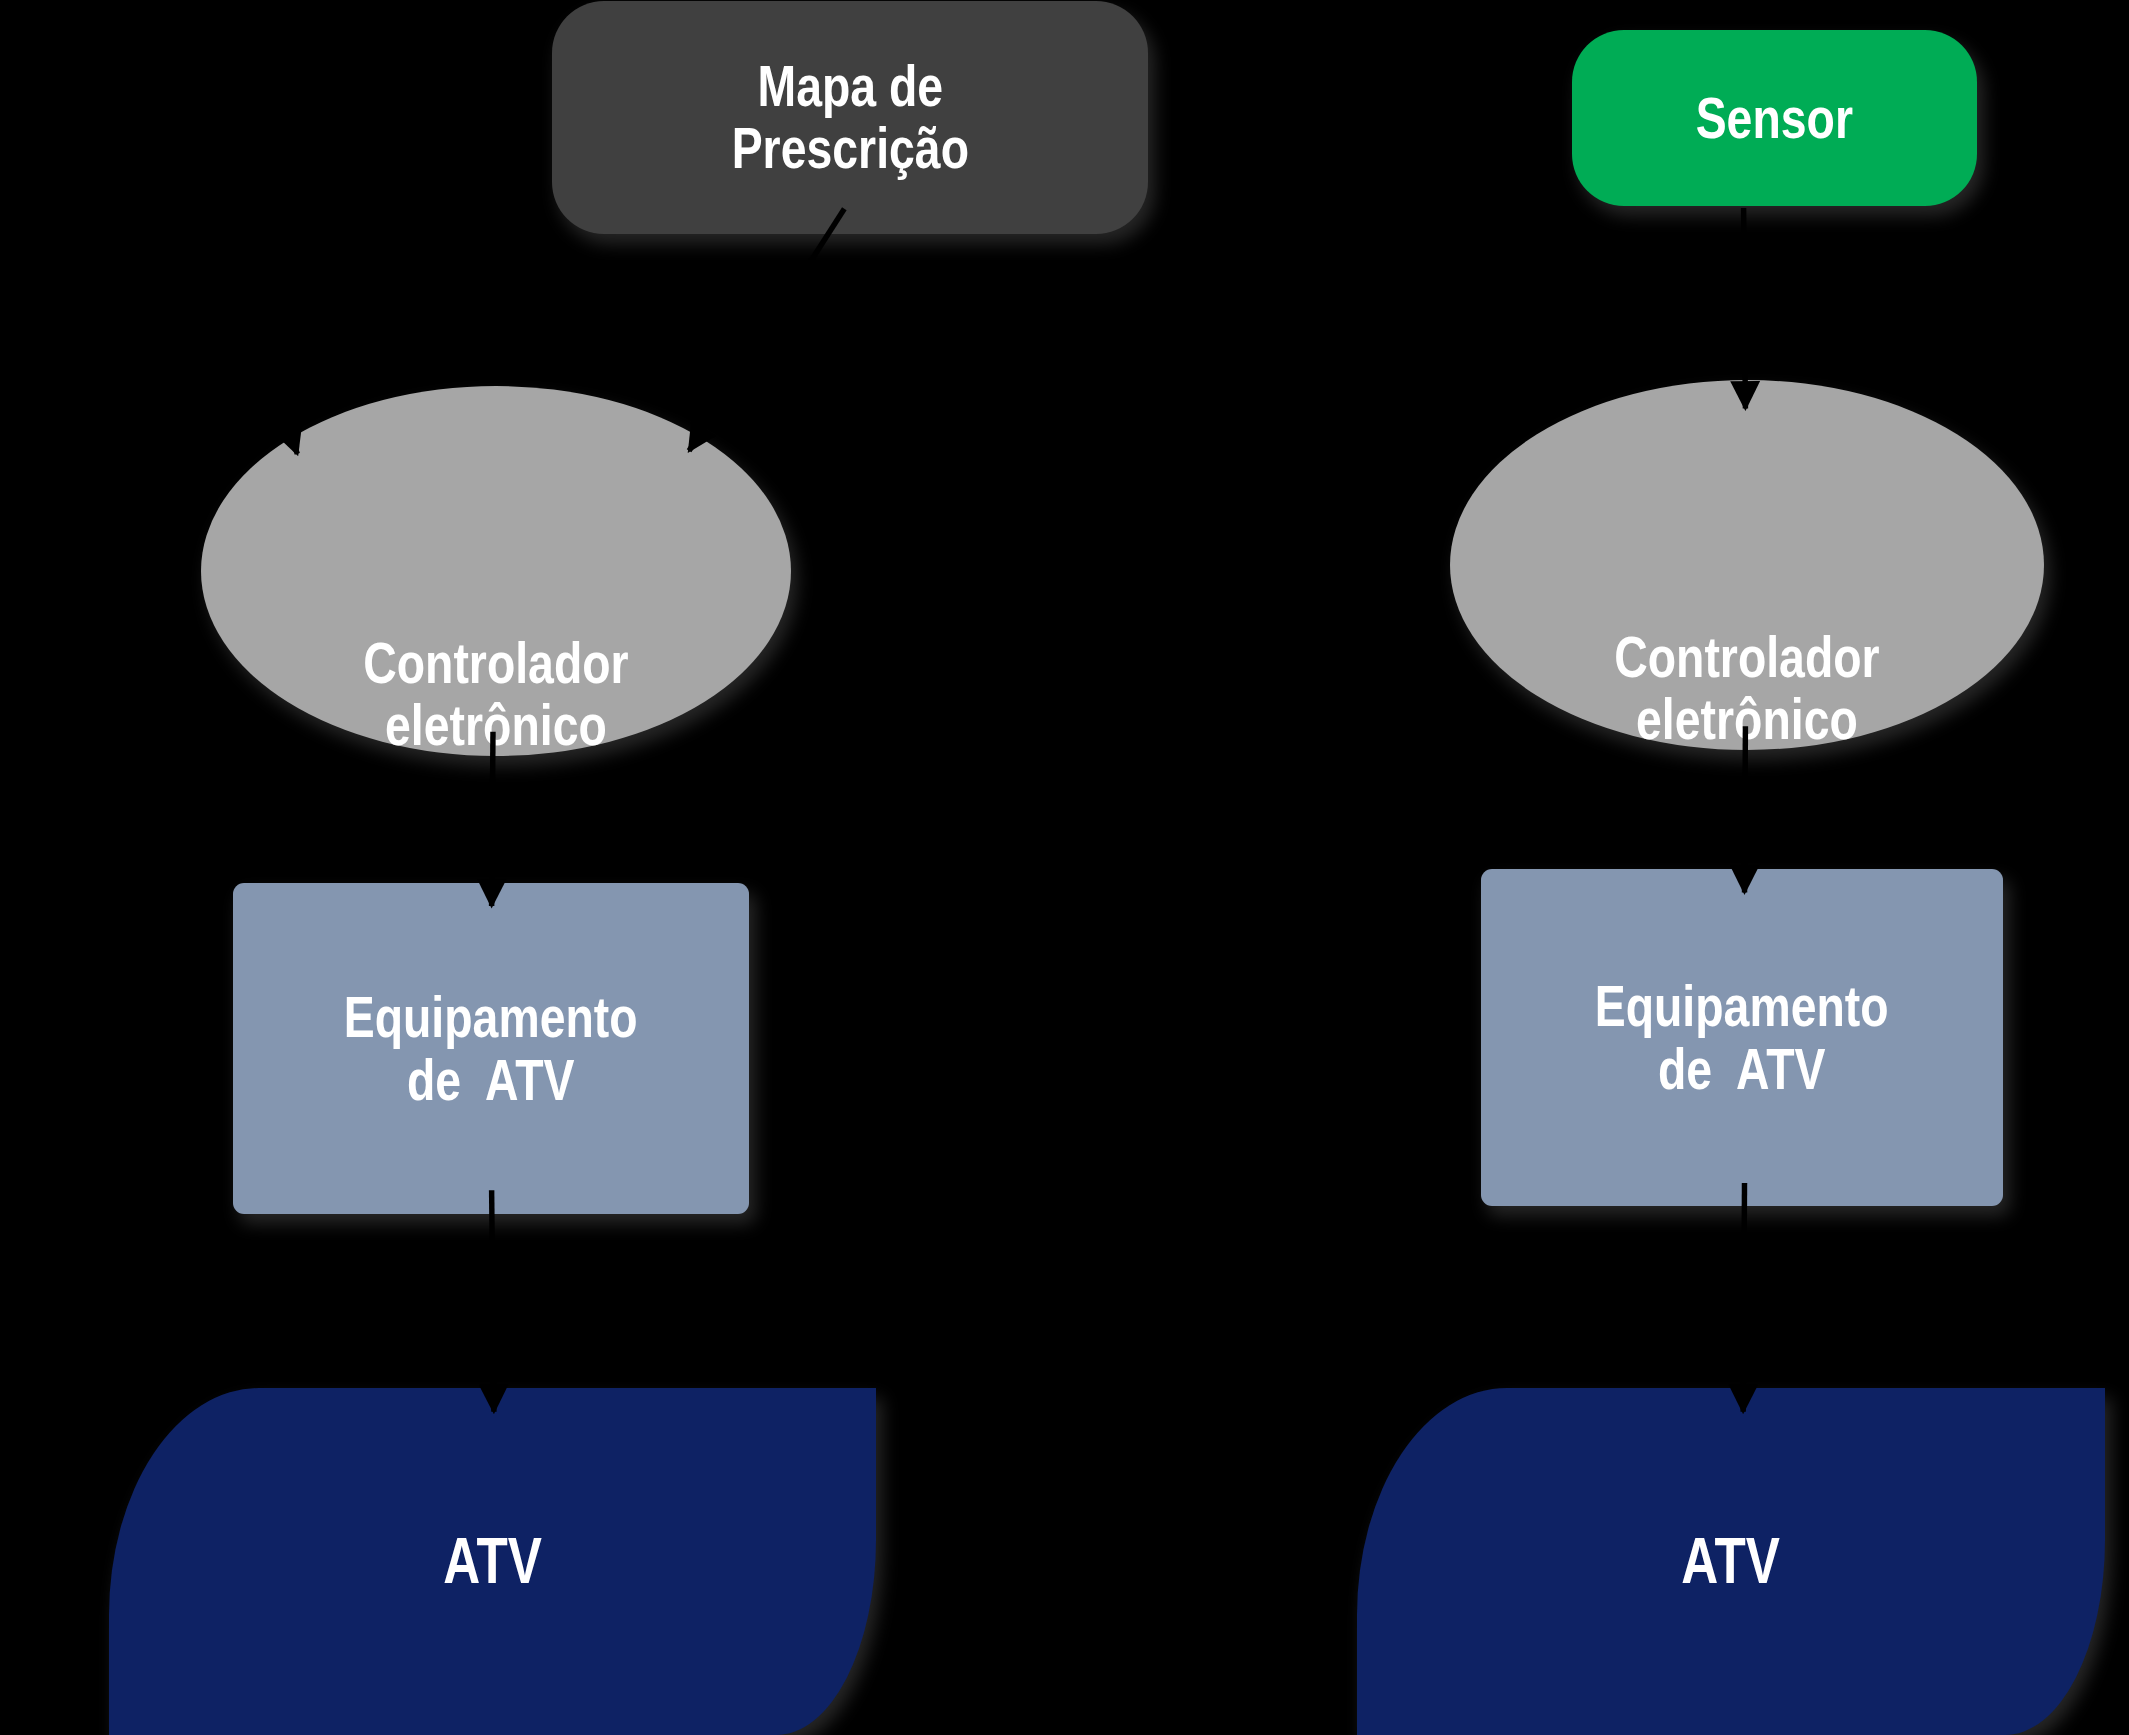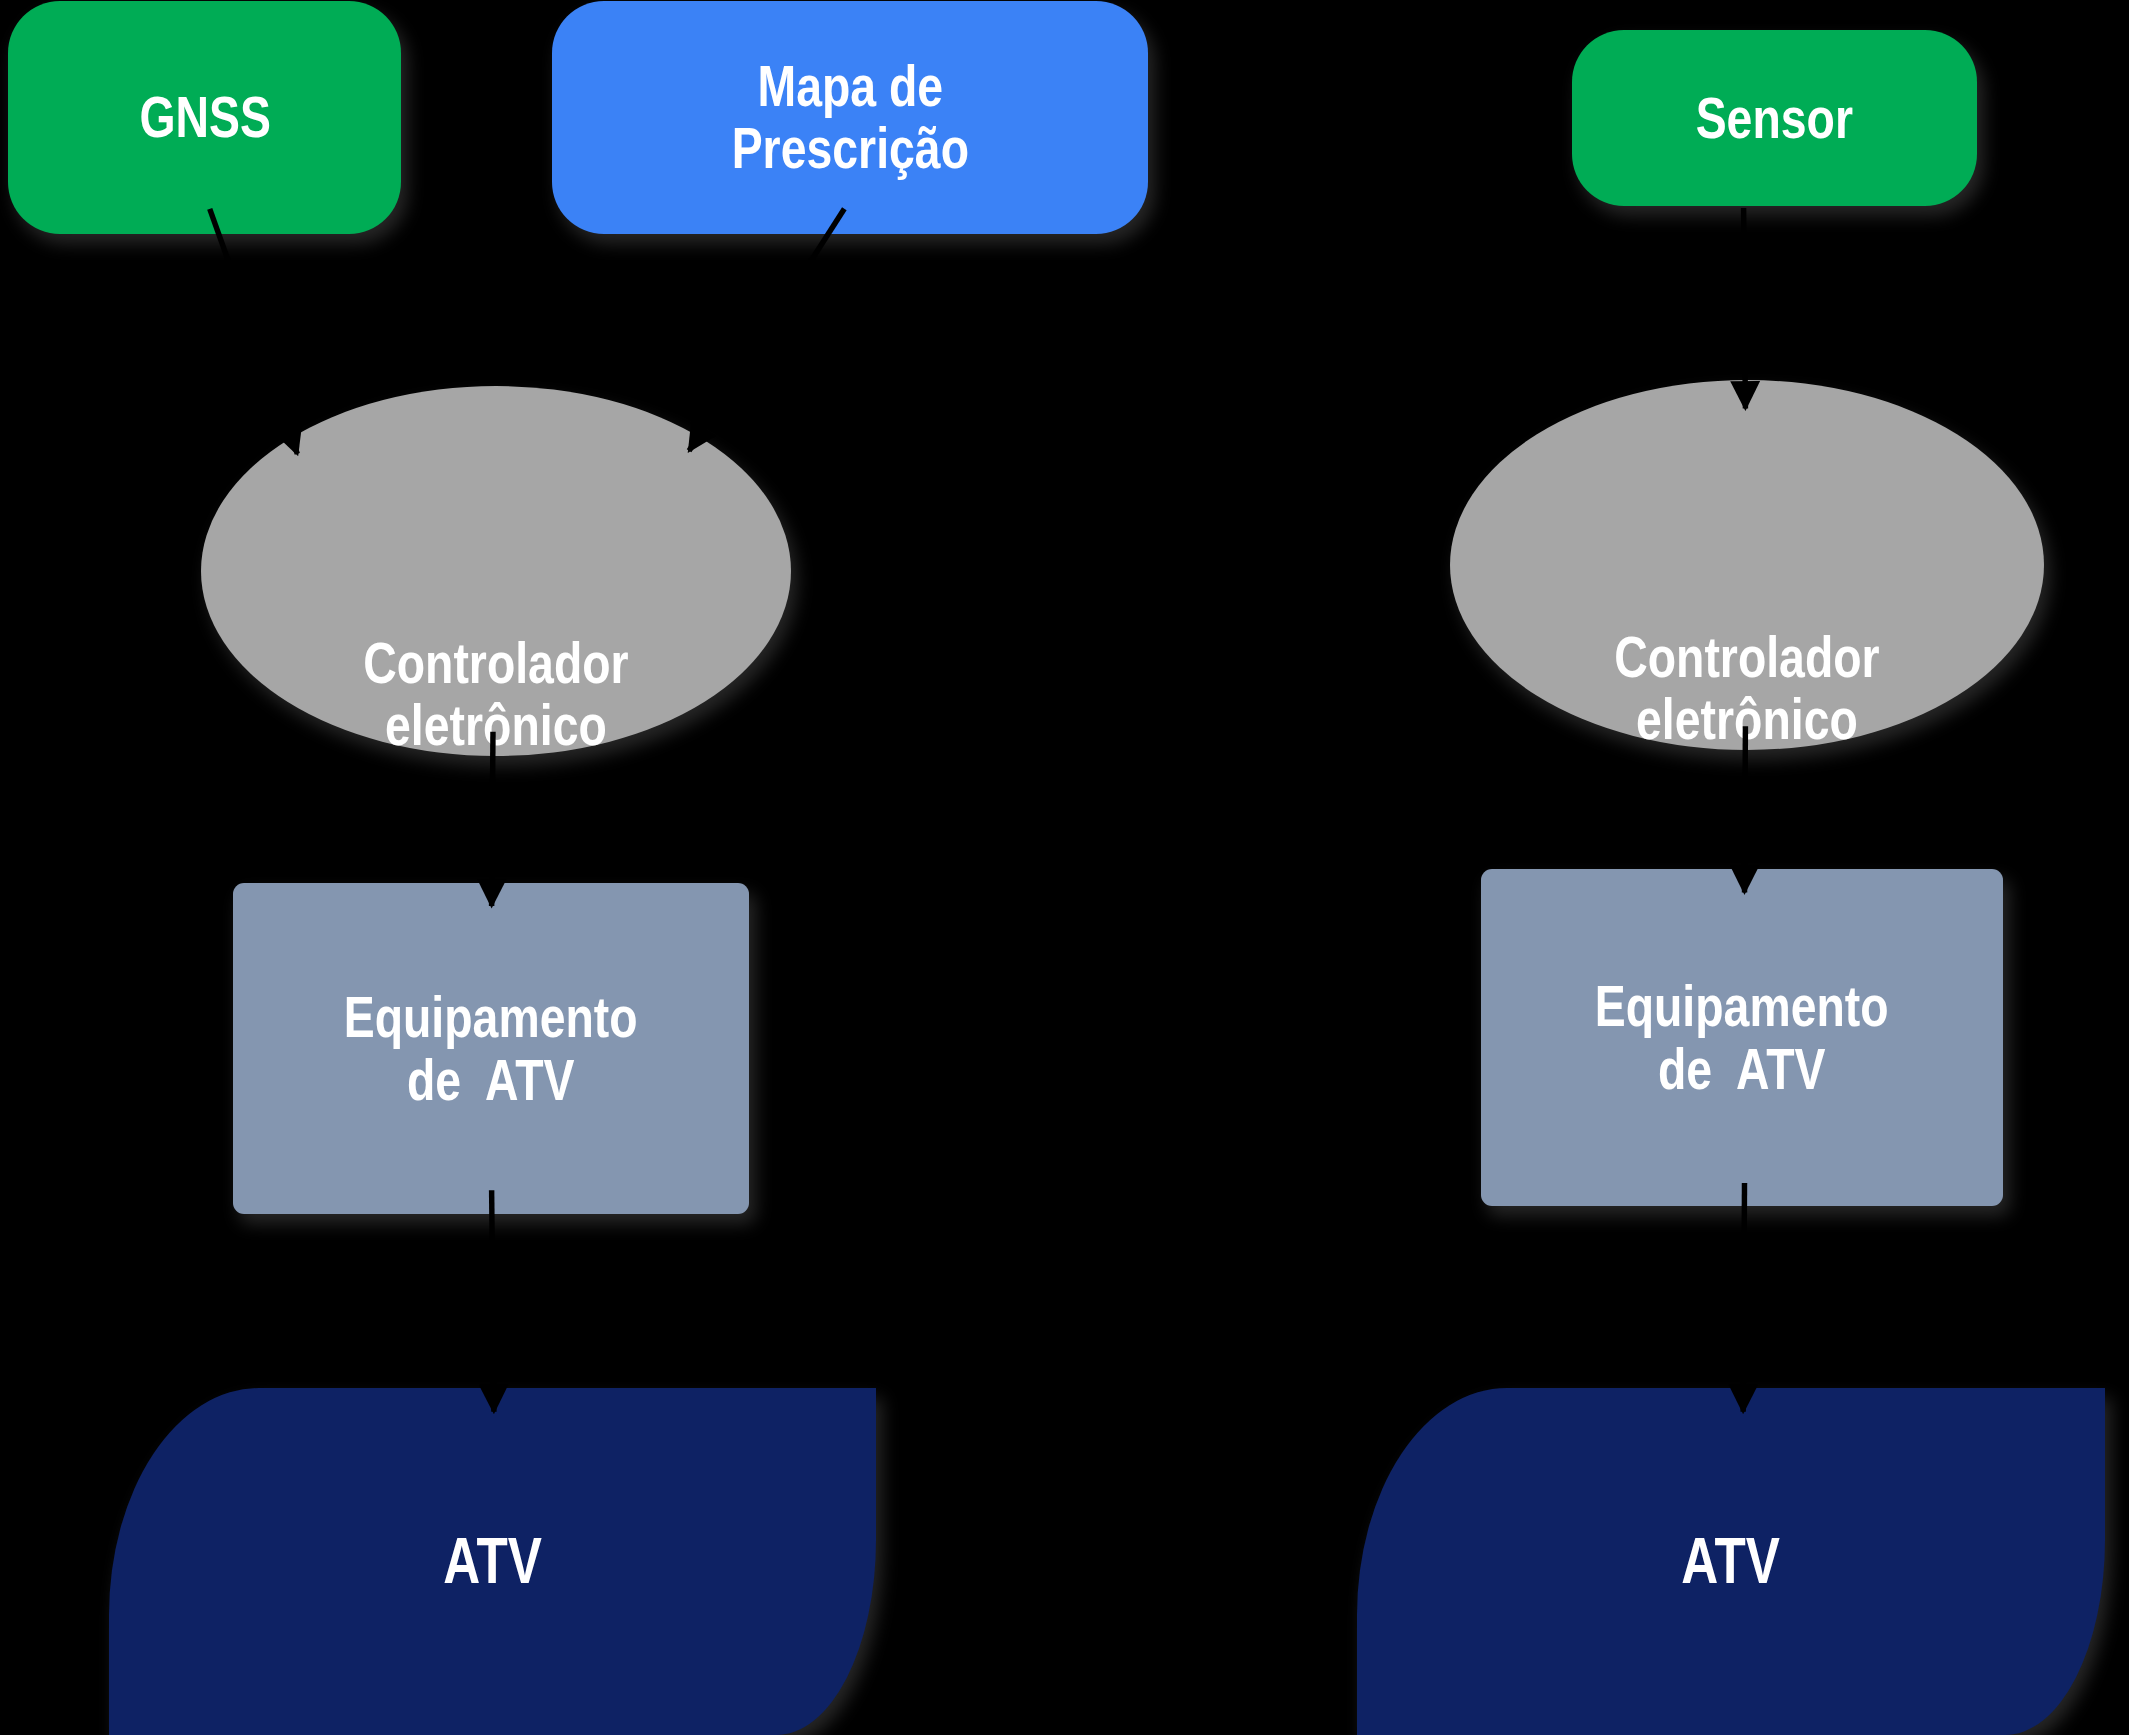--- a/index.html
+++ b/index.html
@@ -55,25 +55,22 @@
     width: 2129px;
     height: 1735px;
     pointer-events: none;
   }
 </style>
 </head>
 <body>
 
 <div id="canvas" style="background-color: rgb(0, 0, 0);">
 
-  <div class="node rounded-rect" id="node-gnss" style="background-color: rgb(0, 172, 85);">
-    <span class="label">GNSS</span>
-  </div>
 
-  <div class="node rounded-rect" id="node-mapa" style="background-color: #3b82f6;">
+  <div class="node rounded-rect" id="node-mapa" style="background-color: #404040;">
     <span class="label">Mapa de
 Prescrição</span>
   </div>
 
   <div class="node rounded-rect" id="node-sensor" style="background-color: rgb(0, 172, 85);">
     <span class="label">Sensor</span>
   </div>
 
   <div class="node ellipse" id="node-ctrl-left" style="background-color: rgb(166, 166, 166);">
     <span class="label">Controlador

